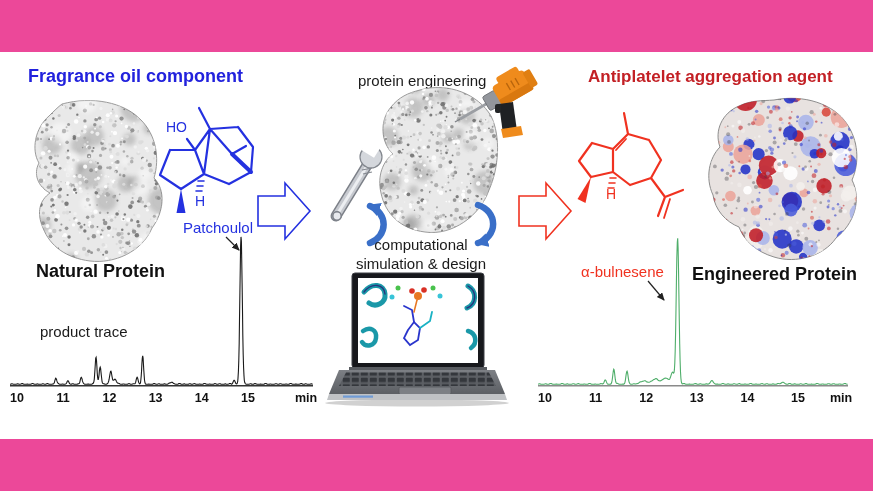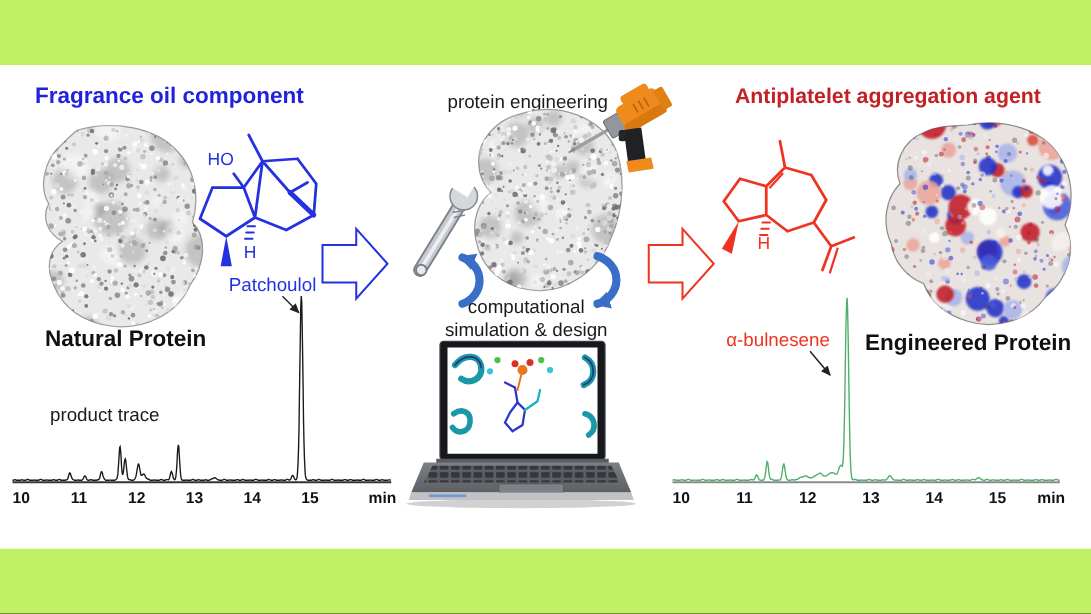--- a/index.html
+++ b/index.html
@@ -1,16 +1,16 @@
 <!DOCTYPE html>
 <html><head>
 <meta charset="utf-8">
 <style>
   html,body{margin:0;padding:0;background:#000;}
-  #stage{position:relative;width:873px;height:491px;background:#bef264;overflow:hidden;
+  #stage{position:relative;width:873px;height:491px;background:#ec4899;overflow:hidden;
          font-family:"Liberation Sans",sans-serif;}
   #panel{position:absolute;left:0;top:52px;width:873px;height:387px;background:#fff;}
   #scene{position:absolute;left:0;top:0;}
   text{font-family:"Liberation Sans",sans-serif;}
   .ttl{font-weight:bold;font-size:18px;}
   .ttl-mid{font-size:15px;fill:#1a1a1a;}
   .cap{font-weight:bold;font-size:18px;fill:#101010;}
   .small{font-size:15px;fill:#1a1a1a;}
   .mol{font-size:15px;}
   .atom{font-size:14px;}

